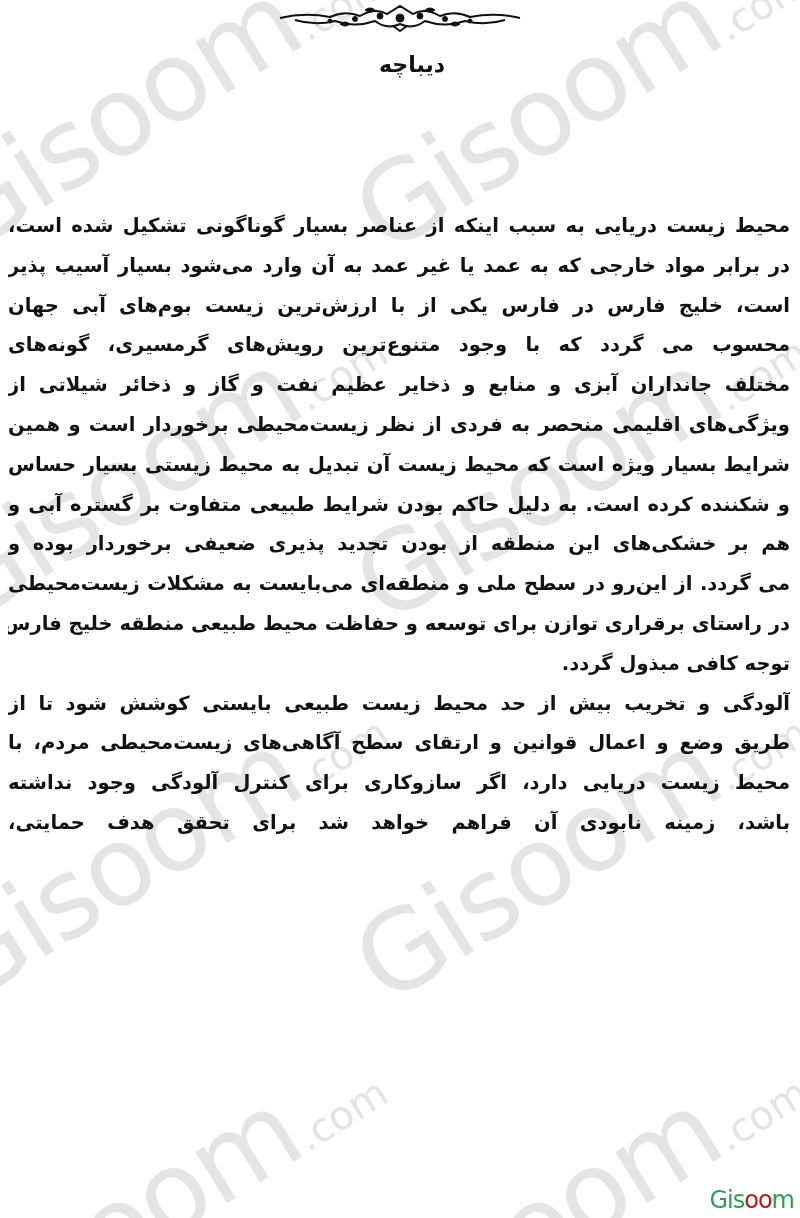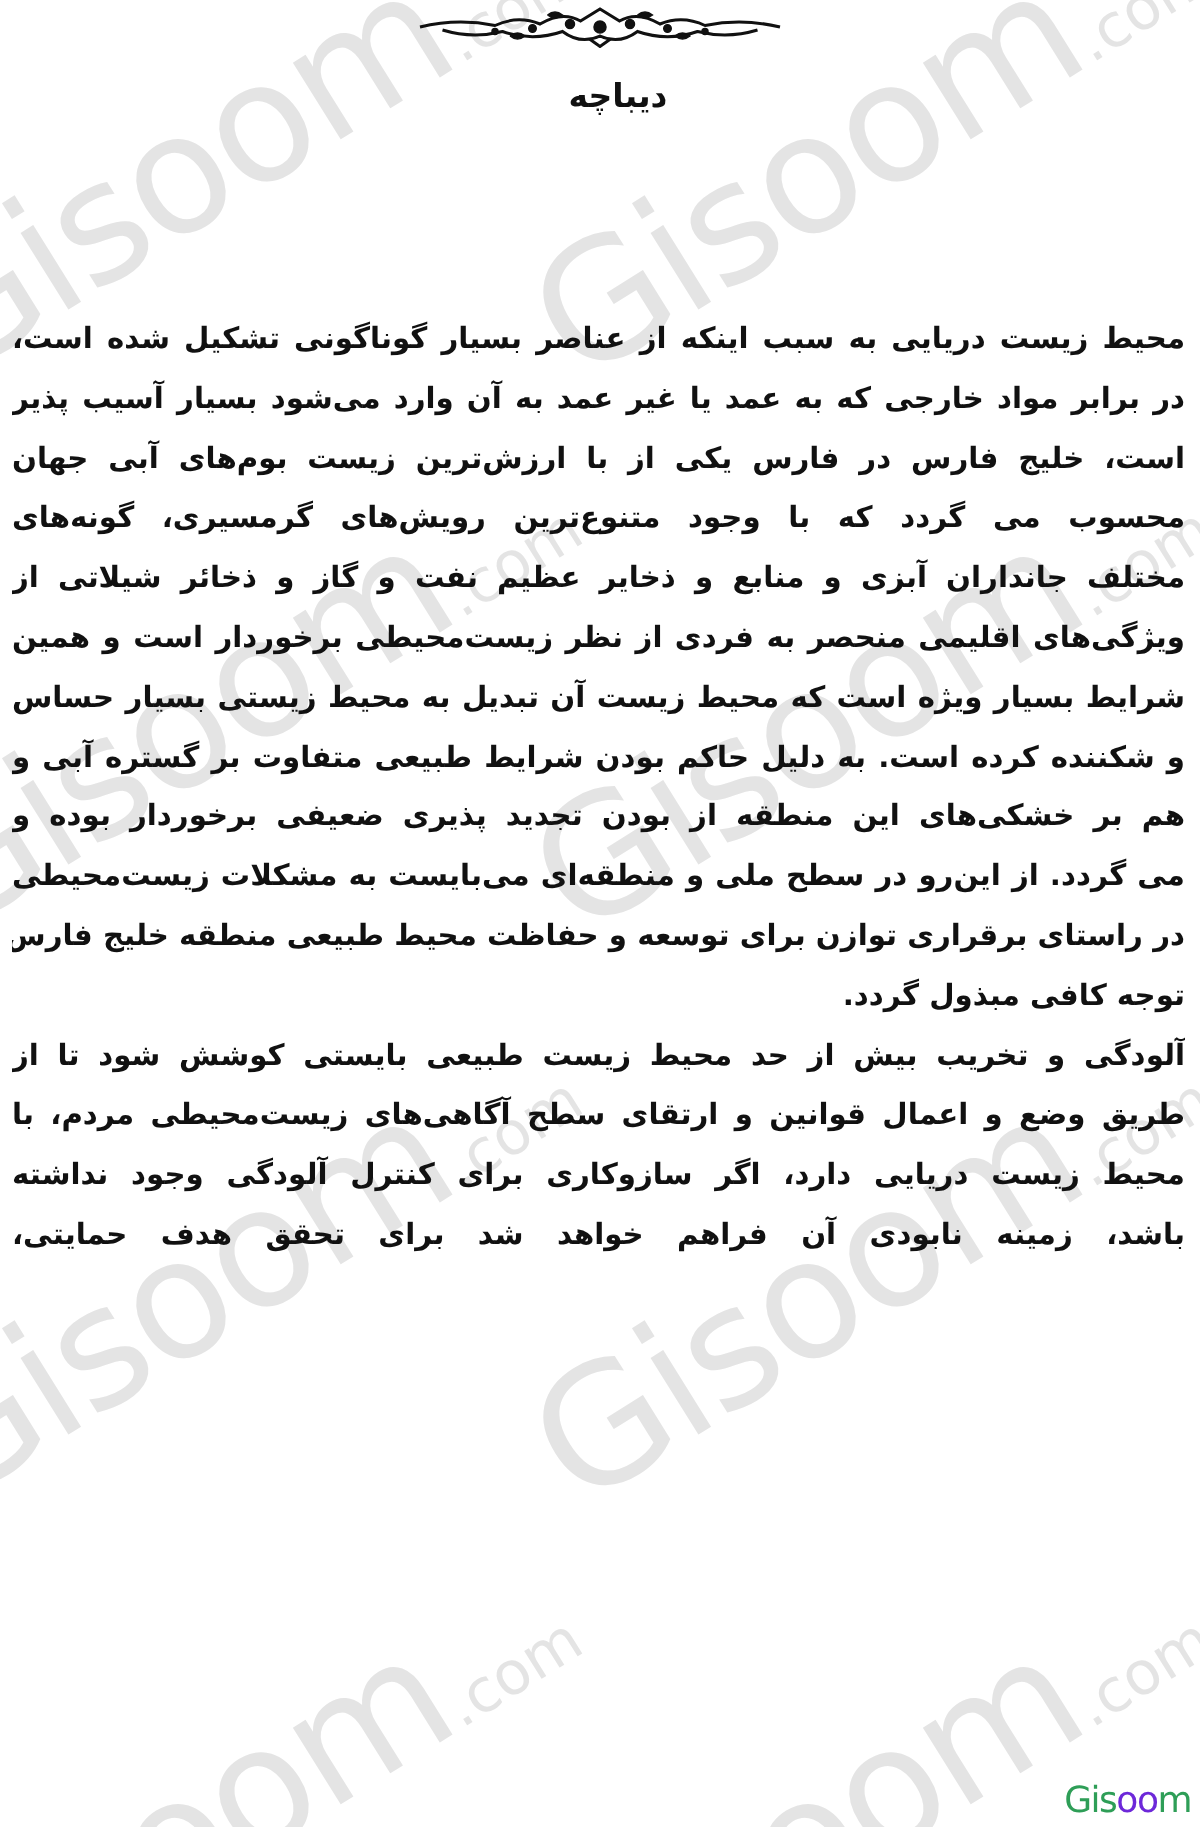--- a/index.html
+++ b/index.html
@@ -86,21 +86,21 @@
     .logo {
       position: absolute;
       right: 6px;
       bottom: 4px;
       font-family: "DejaVu Sans", sans-serif;
       font-size: 24px;
       color: #2e9e57;
       z-index: 2;
       letter-spacing: -1px;
     }
-    .logo .oo { color: #6d28d9; }
+    .logo .oo { color: #b91c1c; }
   </style>
 </head>
 <body>
 
 <div class="watermarks">
   <div class="wm" style="left:-20px; top:150px;"><span>Gisoom</span><span class="dotcom">.com</span></div>
   <div class="wm" style="left:400px; top:150px;"><span>Gisoom</span><span class="dotcom">.com</span></div>
   <div class="wm" style="left:-20px; top:520px;"><span>Gisoom</span><span class="dotcom">.com</span></div>
   <div class="wm" style="left:400px; top:520px;"><span>Gisoom</span><span class="dotcom">.com</span></div>
   <div class="wm" style="left:-20px; top:900px;"><span>Gisoom</span><span class="dotcom">.com</span></div>

